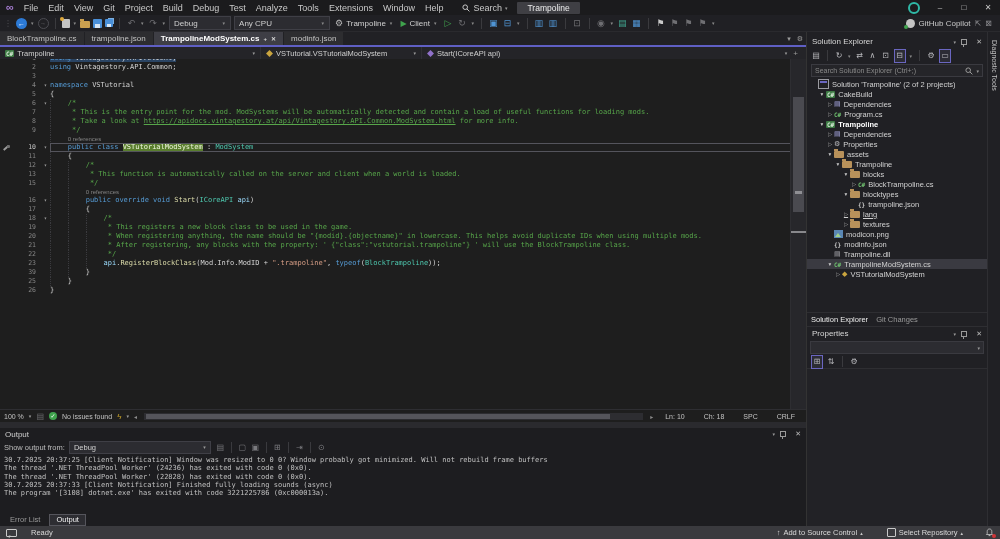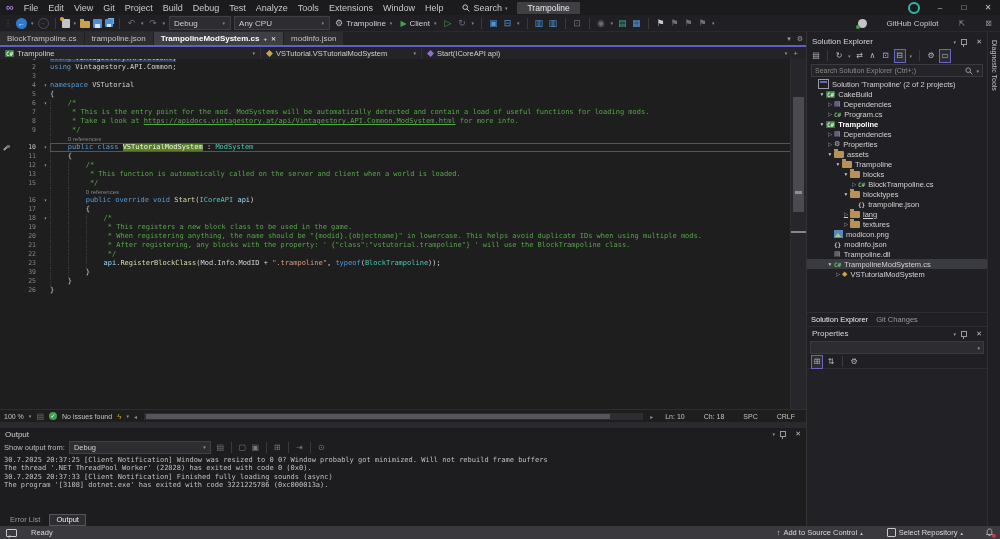--- a/index.html
+++ b/index.html
@@ -35,21 +35,21 @@
   .tgroup{display:flex;align-items:center;gap:3px;color:#d0d0d0;margin:0 2px;white-space:nowrap}
   .gear{color:#b8b8b8;font-size:9px}
   .ico-doc{width:8px;height:9px;background:#c4c4c4;border-radius:1px;position:relative}
   .ico-doc::after{content:"";position:absolute;left:-2px;top:-2px;width:4px;height:4px;background:#e0a93c;border-radius:50%}
   .ico-folder{width:10px;height:7px;background:#caa04f;border-radius:1px;position:relative;margin-top:2px}
   .ico-folder::before{content:"";position:absolute;top:-2px;left:0;width:4px;height:2px;background:#caa04f}
   .ico-save{width:9px;height:9px;background:#4a90d9;border-radius:1px;position:relative}
   .ico-save::after{content:"";position:absolute;left:2px;bottom:0;width:5px;height:4px;background:#d6e6f5}
   .ico-saveall{width:8px;height:8px;background:#4a90d9;border-radius:1px;position:relative;box-shadow:2px -2px 0 -1px #7aaede}
   .ico-saveall::after{content:"";position:absolute;left:2px;bottom:0;width:4px;height:3px;background:#d6e6f5}
-  .copilot{display:flex;align-items:center;gap:20px;font-size:8px;color:#c9c9c9;margin-right:5px}
+  .copilot{display:flex;align-items:center;gap:4px;font-size:8px;color:#c9c9c9;margin-right:5px}
   .cop-ic{width:9px;height:9px;background:#c4c4c4;border-radius:50%;position:relative}
   .cop-ic::after{content:"";position:absolute;left:-2px;bottom:-1px;width:4px;height:4px;background:#3fa34d;border-radius:50%}
   .cop-x{color:#8a8a8e;font-size:8px}
 
   
   .left{position:absolute;left:0;top:32px;width:806px;bottom:13px;display:flex;flex-direction:column}
   .tabstrip{height:13px;display:flex;align-items:stretch;background:#212125;font-size:8px}
   .tab{display:flex;align-items:center;padding:0 7px;background:#2d2d30;color:#c3c3c3;margin-right:1px;gap:4px;white-space:nowrap}
   .tab.active{background:#3e3e45;color:#fff;font-weight:bold}
   .tpin,.tclose{font-size:6px;color:#d8d8d8}
@@ -531,20 +531,21 @@
             <span class="tsepv"></span>
             <span class="oticon">⊞</span>
             <span class="tsepv"></span>
             <span class="oticon">⇥</span>
             <span class="tsepv"></span>
             <span class="oticon">⊙</span>
           </div>
       </div>
       <div class="ologs" id="ologs">
           <div class="oline">30.7.2025 20:37:25 [Client Notification] Window was resized to 0 0? Window probably got minimized. Will not rebuild frame buffers</div>
+          <div class="oline">The thread '.NET ThreadPool Worker' (24236) has exited with code 0 (0x0).</div>
           <div class="oline">The thread '.NET ThreadPool Worker' (22828) has exited with code 0 (0x0).</div>
           <div class="oline">30.7.2025 20:37:33 [Client Notification] Finished fully loading sounds (async)</div>
           <div class="oline">The program '[3108] dotnet.exe' has exited with code 3221225786 (0xc000013a).</div>
         </div>
     </div>
 
     <div class="ptabs" id="ptabs">
         <span class="ptab">Error List</span>
         <span class="ptab active">Output</span>
       </div>

